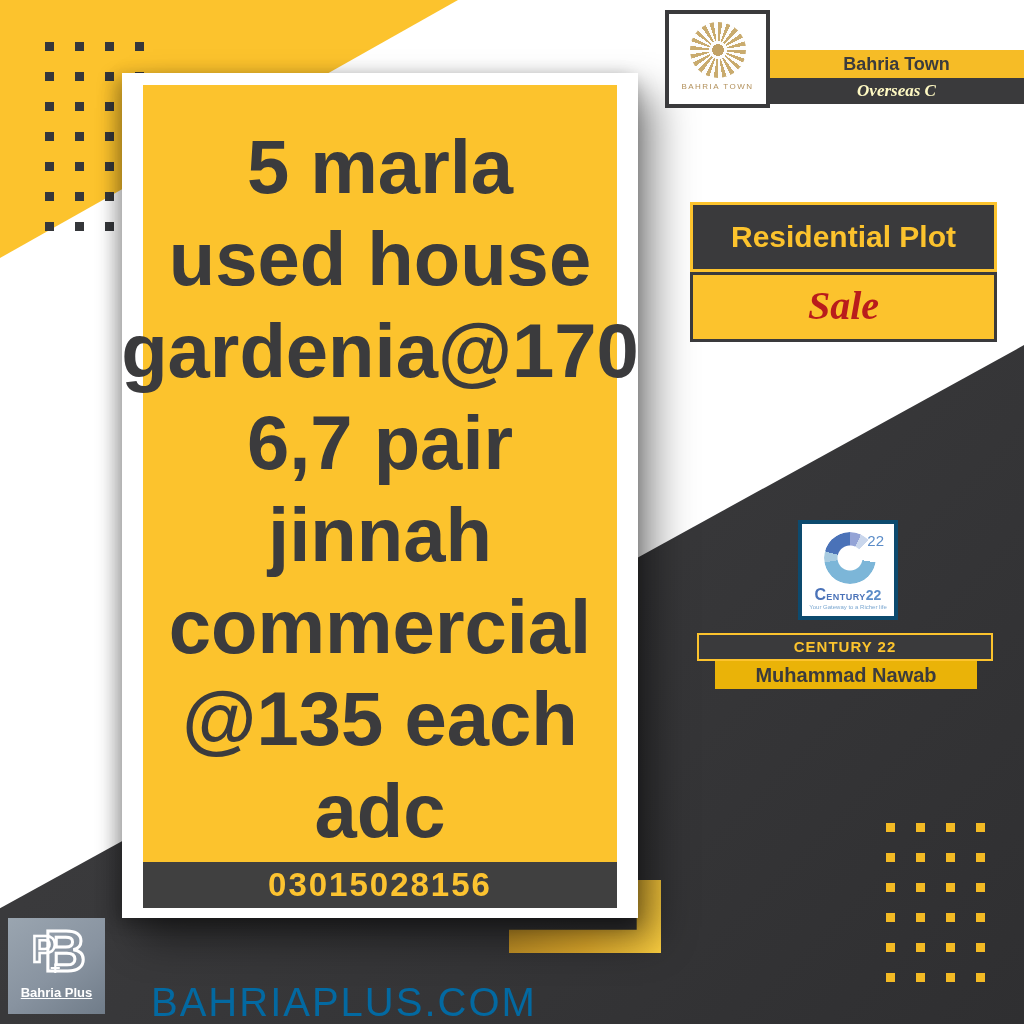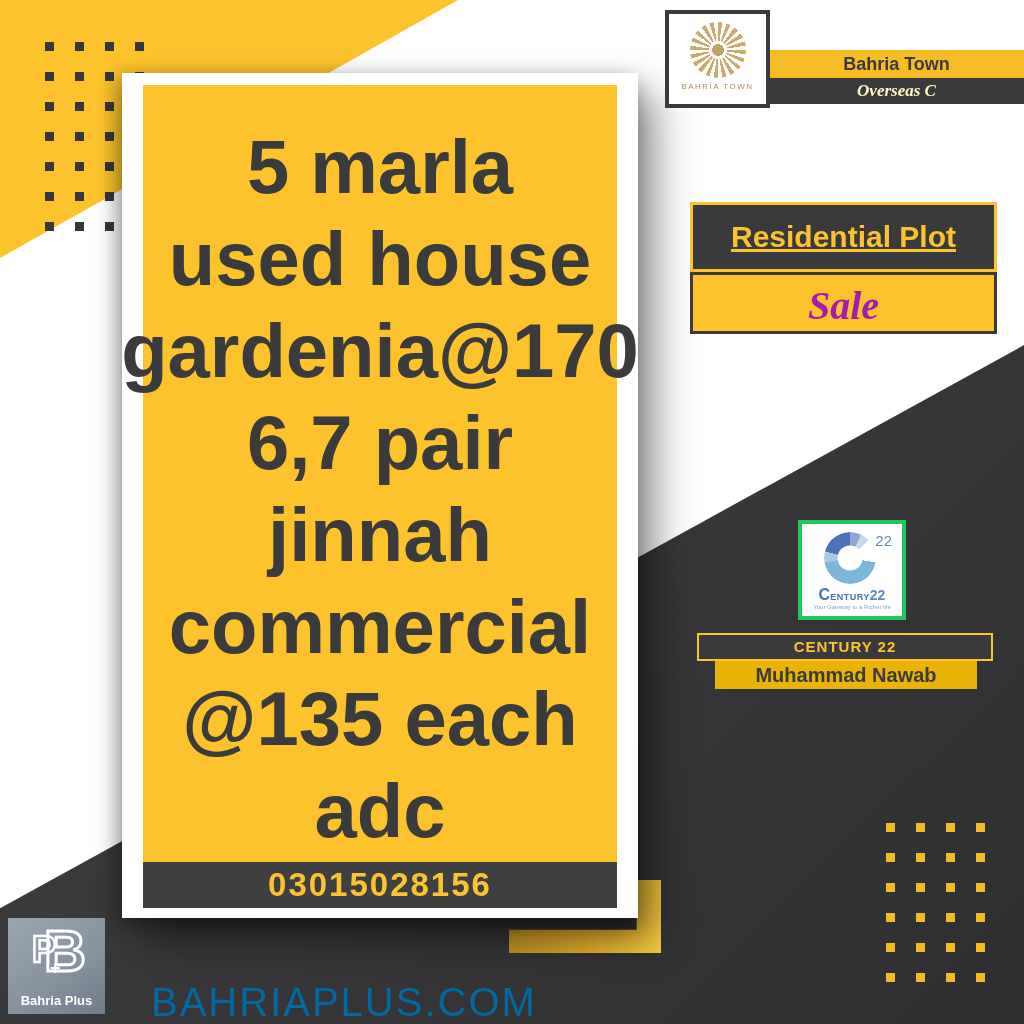--- a/index.html
+++ b/index.html
@@ -76,33 +76,33 @@
   .bt-loc-bar{
     position:absolute;left:769px;top:78px;width:255px;height:26px;
     background:#3a3a3c;z-index:5;text-align:center;line-height:26px;
     font-family:"Liberation Serif",serif;font-style:italic;
     font-size:17px;font-weight:bold;color:#fef9c3;
   }
   
   .res-box{
     position:absolute;left:690px;top:202px;width:307px;height:70px;box-sizing:border-box;
     background:#3a3a3c;border:3px solid #fcc32d;z-index:5;
-    text-align:center;line-height:64px;font-size:30px;font-weight:bold;color:#fcc32d;text-decoration:underline;
+    text-align:center;line-height:64px;font-size:30px;font-weight:bold;color:#fcc32d;
   }
   .sale-box{
-    position:absolute;left:690px;top:272px;width:307px;height:62px;box-sizing:border-box;
+    position:absolute;left:690px;top:272px;width:307px;height:70px;box-sizing:border-box;
     background:#fcc32d;border:3px solid #3a3a3c;z-index:5;
     text-align:center;line-height:62px;
     font-family:"Liberation Serif",serif;font-style:italic;
-    font-size:40px;font-weight:bold;color:#a21caf;
+    font-size:40px;font-weight:bold;color:#b91c1c;
   }
   
   .c22-box{
-    position:absolute;left:798px;top:520px;width:108px;height:100px;box-sizing:border-box;
-    background:#fff;border:4px solid #22c55e;z-index:5;
+    position:absolute;left:798px;top:520px;width:100px;height:100px;box-sizing:border-box;
+    background:#fff;border:4px solid #0c4a6e;z-index:5;
   }
   .c22-arc{
     position:absolute;left:22px;top:8px;width:52px;height:52px;border-radius:50%;
     background:conic-gradient(from 0deg,
       #93a3d6 0 25deg,#c9d6ec 25deg 45deg,
       rgba(0,0,0,0) 45deg 100deg,
       #7cb6d8 100deg 260deg,#a8cbe0 260deg 285deg,
       #4a72b8 285deg 360deg);
     -webkit-mask:radial-gradient(circle,rgba(0,0,0,0) 0 12px,#000 13px);
     mask:radial-gradient(circle,rgba(0,0,0,0) 0 12px,#000 13px);
@@ -132,22 +132,22 @@
   .bp-b{
     position:absolute;left:36px;top:4px;font-size:58px;line-height:58px;font-weight:bold;
     color:rgba(255,255,255,0);-webkit-text-stroke:3px #fff;
   }
   .bp-p{
     position:absolute;left:24px;top:14px;font-size:36px;line-height:36px;font-weight:bold;
     color:rgba(255,255,255,0);-webkit-text-stroke:2.5px #fff;
   }
   .bp-plus{position:absolute;left:42px;top:40px;font-size:18px;font-weight:bold;color:#fff;}
   .bp-label{
-    position:absolute;left:0;bottom:6px;width:100%;text-align:center;
-    font-size:13px;font-weight:bold;color:#fff;
+    position:absolute;left:0;bottom:14px;width:100%;text-align:center;
+    font-size:13px;font-weight:bold;color:#fff;text-decoration:underline;
   }
   .website{
     position:absolute;left:112px;top:980px;z-index:5;
     font-size:40px;letter-spacing:2px;color:#0369a1;margin-left:39px;
   }
 </style>
 </head>
 <body>
 
 <div class="stage">

